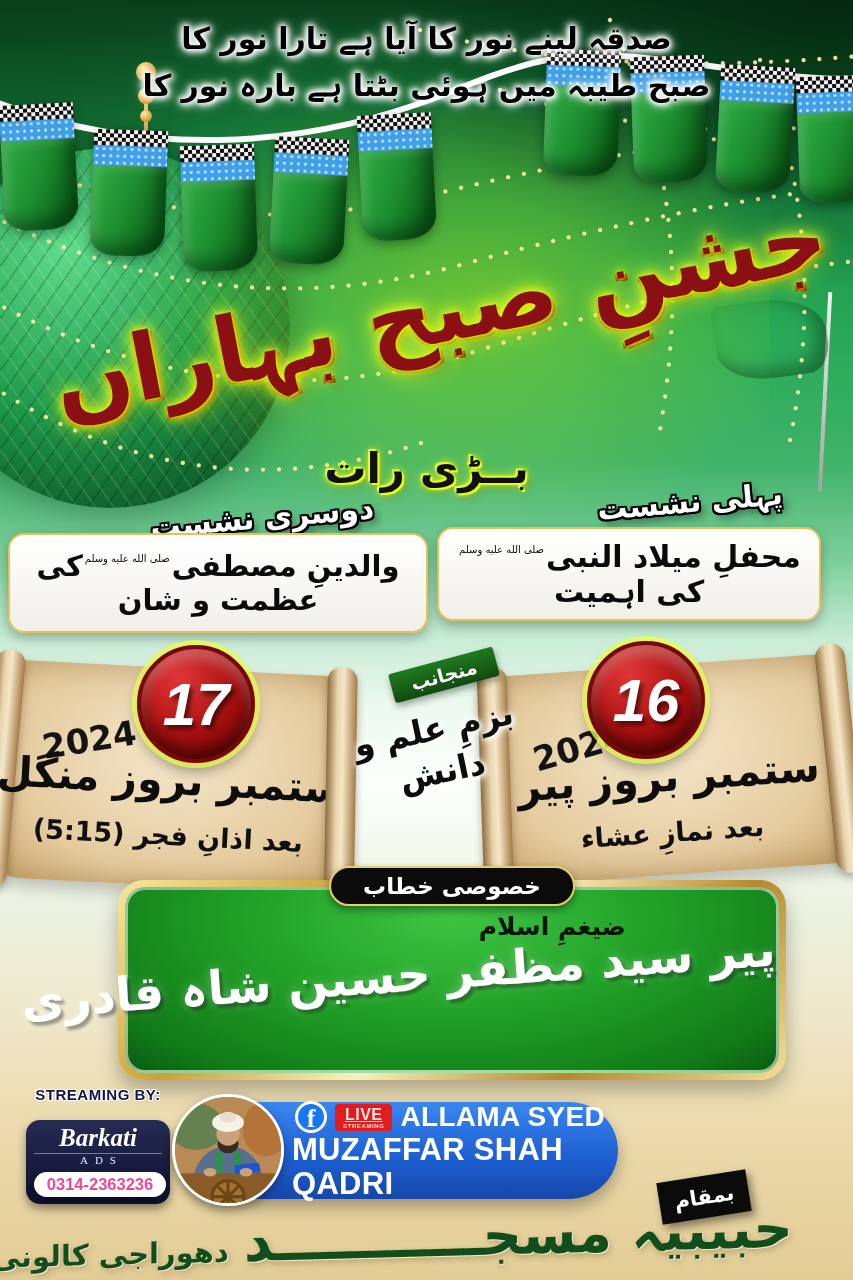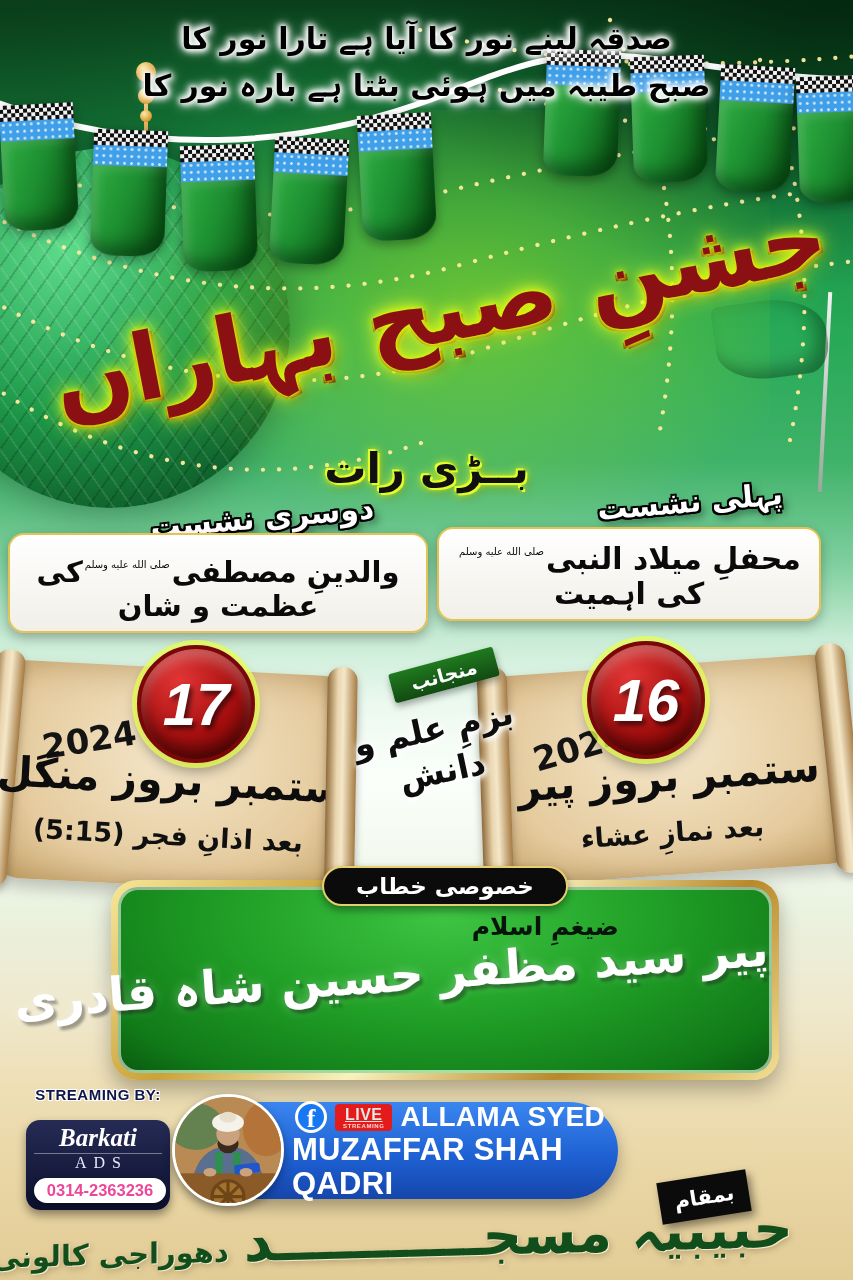--- a/index.html
+++ b/index.html
@@ -68,21 +68,21 @@
   .big-night { position:absolute; top:444px; left:0; right:0; text-align:center;
     font-size:42px; font-weight:bold; color:#101010;
     text-shadow:0 0 3px #e2fb1e, 0 0 6px #e2fb1e, 0 0 12px #dcf91c, 2px 2px 0 #e9ff45, -2px -2px 0 #e9ff45, 3px 4px 8px rgba(40,60,0,.4); }
   .sess-head { position:absolute; color:#fff; font-weight:bold; font-size:30px; white-space:nowrap;
     text-shadow:2px 0 0 #000, -2px 0 0 #000, 0 2px 0 #000, 0 -2px 0 #000,
       2px 2px 0 #000, -2px -2px 0 #000, 2px -2px 0 #000, -2px 2px 0 #000, 4px 5px 8px rgba(0,0,0,.55); }
   .head-1 { right:70px; top:484px; transform:rotate(-5deg); }
   .head-2 { left:150px; top:500px; transform:rotate(-5deg); }
   .sess-panel { position:absolute; background:linear-gradient(180deg,#ffffff,#f1efe8);
     border:2px solid #e4c353; border-radius:16px; box-shadow:0 5px 12px rgba(0,0,0,.28);
-    display:flex; align-items:flex-end; justify-content:center; text-align:center;
+    display:flex; align-items:center; justify-content:center; text-align:center;
     font-weight:bold; color:#0a0a0a; padding:8px 12px; }
   .panel-1 { left:437px; top:527px; width:384px; height:94px; font-size:30px; }
   .panel-2 { left:8px;  top:533px; width:420px; height:100px; font-size:29px; }
   .hon { font-size:10px; display:inline-block; transform:translateY(-14px); margin:0 2px;
     font-weight:normal; line-height:0; }
   
   .scroll { position:absolute;
     background:radial-gradient(ellipse at 50% 40%, #f4e6c9, #e5cb9e 65%, #cfae78 95%);
     border-radius:20px 28px 22px 28px;
     box-shadow:inset 0 0 34px rgba(120,80,20,.38), 0 8px 16px rgba(0,0,0,.22); }
@@ -110,21 +110,21 @@
   .circle-16 { left:587px; top:641px; }
   .circle-17 { left:137px; top:645px;text-align:right; }
   
   .org-ribbon { position:absolute; left:390px; top:660px; padding:4px 20px;
     background:linear-gradient(180deg,#1f7a1f,#124a12); color:#fff; font-size:19px; font-weight:bold;
     transform:rotate(-15deg); border-radius:3px; box-shadow:0 4px 7px rgba(0,0,0,.35); }
   .org-name { position:absolute; left:348px; top:708px; width:180px; text-align:center;
     font-size:33px; font-weight:bold; color:#0d0d0d; transform:rotate(-12deg); line-height:1.3;
     text-shadow:0 0 6px #fff, 0 0 12px #fff, 2px 2px 5px rgba(255,255,255,.9); }
   
-  .banner-outer { position:absolute; left:111px; top:880px; width:668px; height:200px;
+  .banner-outer { position:absolute; left:118px; top:880px; width:668px; height:200px;
     border-radius:26px; padding:7px;
     background:linear-gradient(135deg,#f7e79a,#caa23a 28%,#f9f1bd 50%,#b8892a 74%,#f2df94);
     box-shadow:0 10px 20px rgba(0,0,0,.28); }
   .banner-inner { position:relative; width:100%; height:100%; border-radius:20px;
     border:3px solid rgba(255,255,255,.55);
     background:radial-gradient(ellipse at 50% 15%, #3ec443, #21a127 45%, #117a18 85%, #0a5c10); }
   .badge-pill { position:absolute; top:-24px; left:50%; transform:translateX(-50%);
     background:#0b0b0b; color:#fff; font-size:23px; font-weight:bold;
     padding:5px 32px; border-radius:999px; border:2px solid #e7d06c; white-space:nowrap;
     box-shadow:0 4px 8px rgba(0,0,0,.4); }
@@ -135,21 +135,21 @@
     text-shadow:3px 4px 3px rgba(0,0,0,.35), 0 0 12px rgba(255,255,255,.35); }
   
   .designer { position:absolute; left:26px; top:1086px; width:144px; text-align:center;
     font-family:"Liberation Sans", sans-serif; }
   .des-label { font-weight:bold; font-size:15px; color:#10164a; letter-spacing:.5px;
     text-shadow:1px 1px 0 #fff, -1px -1px 0 #fff, 1px -1px 0 #fff, -1px 1px 0 #fff; }
   .des-box { margin-top:17px; background:linear-gradient(180deg,#262b55,#0c102e);
     border-radius:14px; padding:5px 8px 7px; box-shadow:0 5px 10px rgba(0,0,0,.4); }
   .des-brand { font-family:"Liberation Serif", serif; font-style:italic; font-weight:bold;
     color:#fff; font-size:25px; line-height:1.05; }
-  .des-sub { color:#eaeaff; font-family:"Liberation Serif", serif; font-size:16px;
+  .des-sub { color:#eaeaff; font-family:"Liberation Serif", serif; font-size:11px;
     letter-spacing:7px; padding-left:7px; margin-top:2px;
     border-top:1px solid rgba(255,255,255,.4); }
   .des-phone { margin:6px auto 0; background:#fff; border-radius:999px; width:132px;
     font-weight:bold; font-size:16.5px; color:#ec4899; padding:3px 0;
     box-shadow:0 3px 6px rgba(0,0,0,.35); }
   
   .live-bar { position:absolute; left:180px; top:1102px; width:438px; height:97px;
     border-radius:50px; background:linear-gradient(180deg,#3a86f0,#1d5ed0 60%,#1646aa);
     box-shadow:0 8px 16px rgba(0,0,0,.3); }
   .photo { position:absolute; left:-8px; top:-8px; width:112px; height:112px; border-radius:50%;

